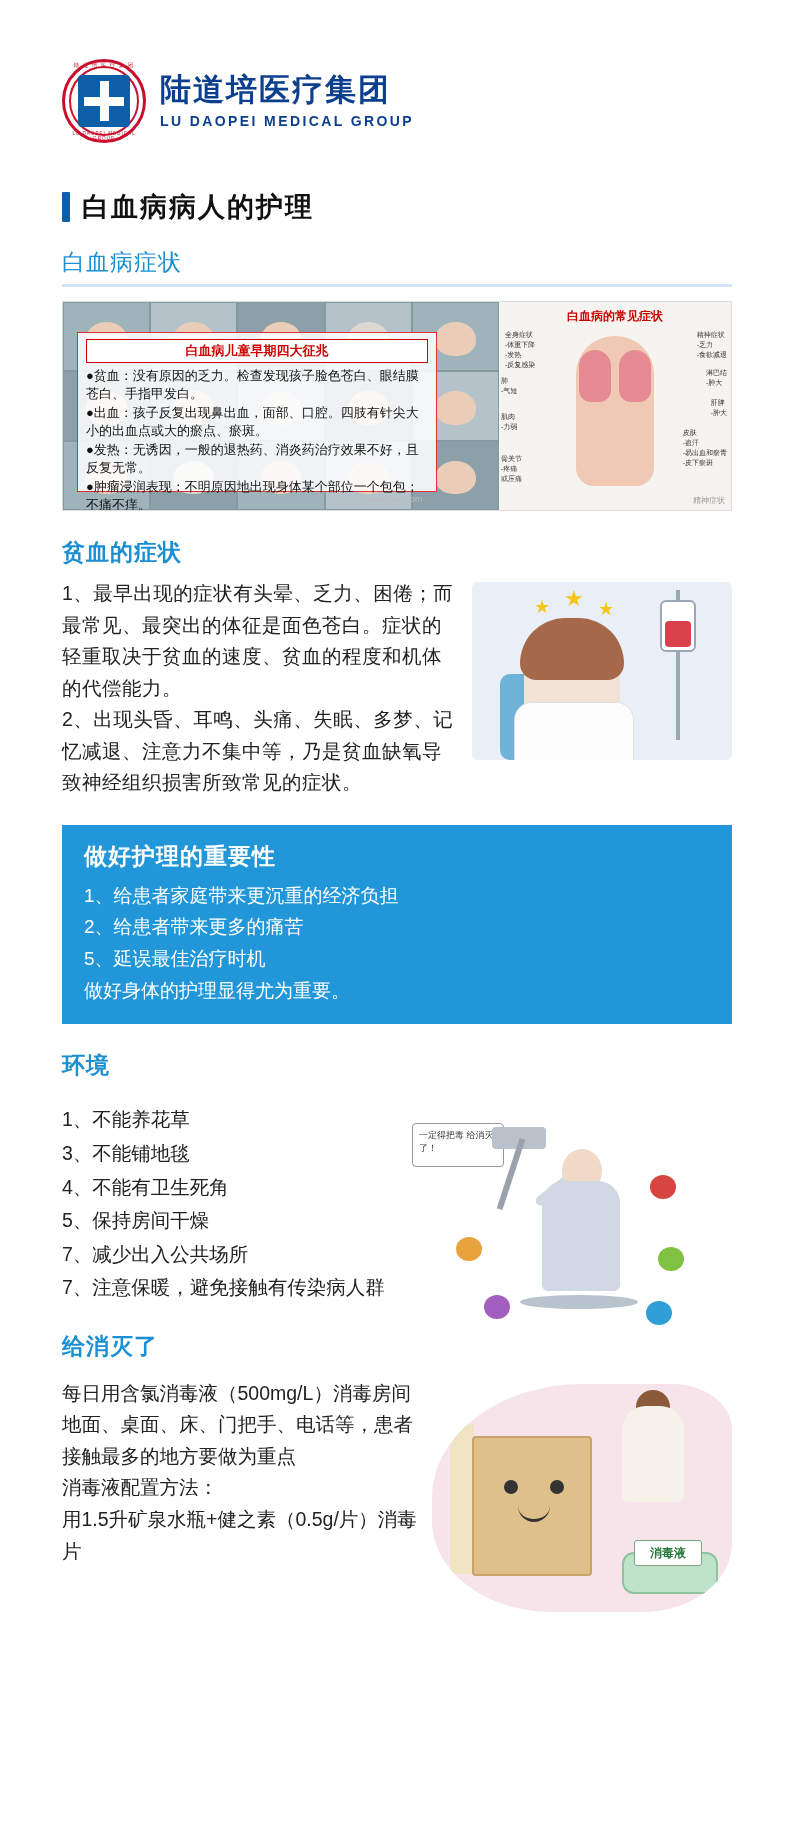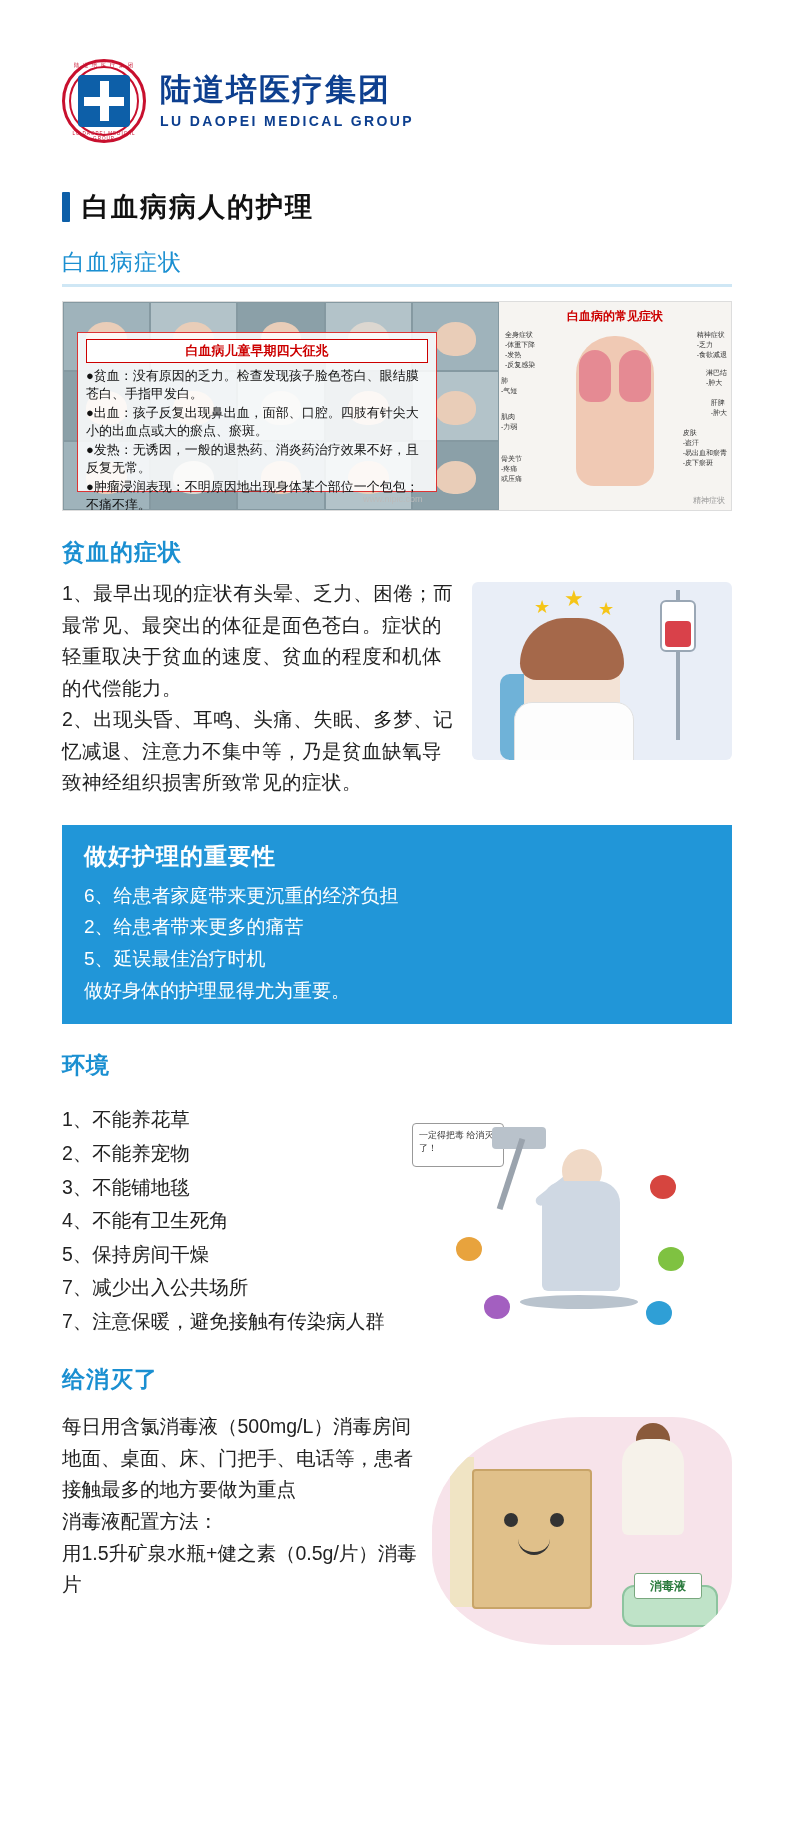--- a/index.html
+++ b/index.html
@@ -245,21 +245,21 @@
           <i></i>
         </div>
     </div>
     <p>1、最早出现的症状有头晕、乏力、困倦；而最常见、最突出的体征是面色苍白。症状的轻重取决于贫血的速度、贫血的程度和机体的代偿能力。</p>
     <p>2、出现头昏、耳鸣、头痛、失眠、多梦、记忆减退、注意力不集中等，乃是贫血缺氧导致神经组织损害所致常见的症状。</p>
   </div>
 
   <div class="carebox">
     <h3>做好护理的重要性</h3>
     <ol>
-      <li>6、给患者家庭带来更沉重的经济负担</li>
+      <li>1、给患者家庭带来更沉重的经济负担</li>
       <li>2、给患者带来更多的痛苦</li>
       <li>5、延误最佳治疗时机</li>
     </ol>
     <div class="tail">做好身体的护理显得尤为重要。</div>
   </div>
 
   <div class="sub-head">环境</div>
 
   <div class="env">
     <div class="fig">
@@ -272,21 +272,20 @@
       <div class="man-body"></div>
       <div class="shadow"></div>
       <div class="germ g1"></div>
       <div class="germ g2"></div>
       <div class="germ g3"></div>
       <div class="germ g4"></div>
       <div class="germ g5"></div>
     </div>
     <ol>
       <li>1、不能养花草</li>
-      <li>2、不能养宠物</li>
       <li>3、不能铺地毯</li>
       <li>4、不能有卫生死角</li>
       <li>5、保持房间干燥</li>
       <li>7、减少出入公共场所</li>
       <li>7、注意保暖，避免接触有传染病人群</li>
     </ol>
   </div>
 
   <div class="sub-head">给消灭了</div>
 

